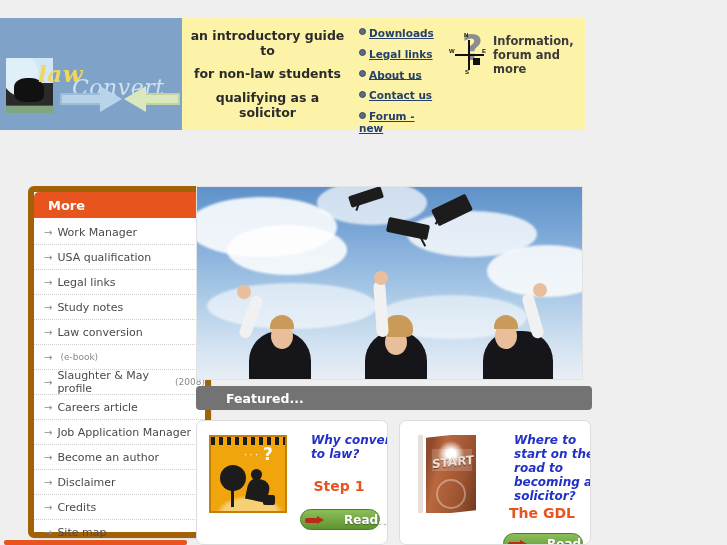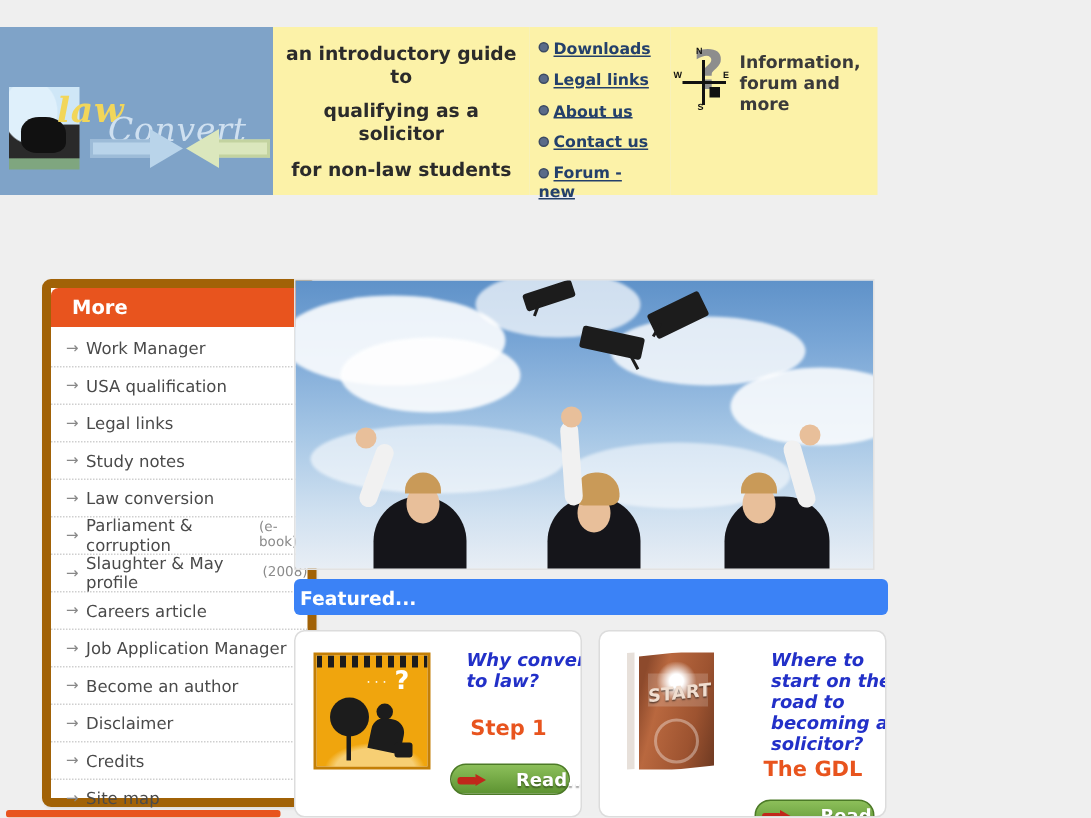--- a/index.html
+++ b/index.html
@@ -150,21 +150,21 @@
   .cap .tass{position:absolute;width:2px;height:10px;background:#1c1c1c;}
   .grad{position:absolute;bottom:0;}
   .grad .body{position:absolute;bottom:0;width:62px;height:54px;background:#15151a;border-radius:30px 30px 0 0;}
   .grad .head{position:absolute;width:22px;height:26px;background:#e8bf9a;border-radius:50%;}
   .grad .hair{position:absolute;width:24px;height:14px;background:#c99a58;border-radius:12px 12px 0 0;}
   .grad .armL,.grad .armR{position:absolute;width:12px;background:#f1f1f1;border-radius:6px;}
   .grad .hand{position:absolute;width:14px;height:14px;background:#e8bf9a;border-radius:50%;}
 
   .featured-bar{
     position:absolute;left:196px;top:386px;width:396px;height:24px;
-    background:#3b82f6;border-radius:4px;display:flex;align-items:center;padding-left:4px;
+    background:#737373;border-radius:4px;display:flex;align-items:center;padding-left:30px;
     box-sizing:border-box;
     font-family:"DejaVu Sans", sans-serif;font-weight:bold;font-size:12.5px;color:#fff;
   }
 
   .cards{position:absolute;left:196px;top:420px;width:396px;height:125px;display:flex;gap:11px;}
   .card{
     width:192px;height:125px;background:#fff;border:1px solid #dcdcdc;
     border-radius:7px;box-sizing:border-box;position:relative;overflow:hidden;
   }
   .card-thumb{position:absolute;left:12px;top:14px;width:78px;height:78px;overflow:hidden;}
@@ -242,22 +242,22 @@
           <div class="head"></div>
       </div>
       <div class="arrow arrow-left">
         <div class="shaft"></div>
           <div class="head"></div>
       </div>
     </div>
 
     <div class="tagline-panel">
       <div class="tagline-line">an introductory guide to</div>
+      <div class="tagline-line">for non-law students</div>
       <div class="tagline-line">qualifying as a solicitor</div>
-      <div class="tagline-line">for non-law students</div>
     </div>
 
     <div class="links-panel">
       <a class="hlink">
         <span class="bullet"></span><span class="txt">Downloads</span>
       </a>
       <a class="hlink">
         <span class="bullet"></span><span class="txt">Legal links</span>
       </a>
       <a class="hlink">
@@ -313,21 +313,20 @@
           <span>Study notes</span>
           <span class="sub"></span>
         </div>
       <div class="side-item">
           <span class="dash">→</span>
           <span>Law conversion</span>
           <span class="sub"></span>
         </div>
       <div class="side-item">
           <span class="dash">→</span>
-          <span>Parliament &amp; corruption</span>
           <span class="sub">(e-book)</span>
         </div>
       <div class="side-item">
           <span class="dash">→</span>
           <span>Slaughter &amp; May profile</span>
           <span class="sub">(2008)</span>
         </div>
       <div class="side-item">
           <span class="dash">→</span>
           <span>Careers article</span>

